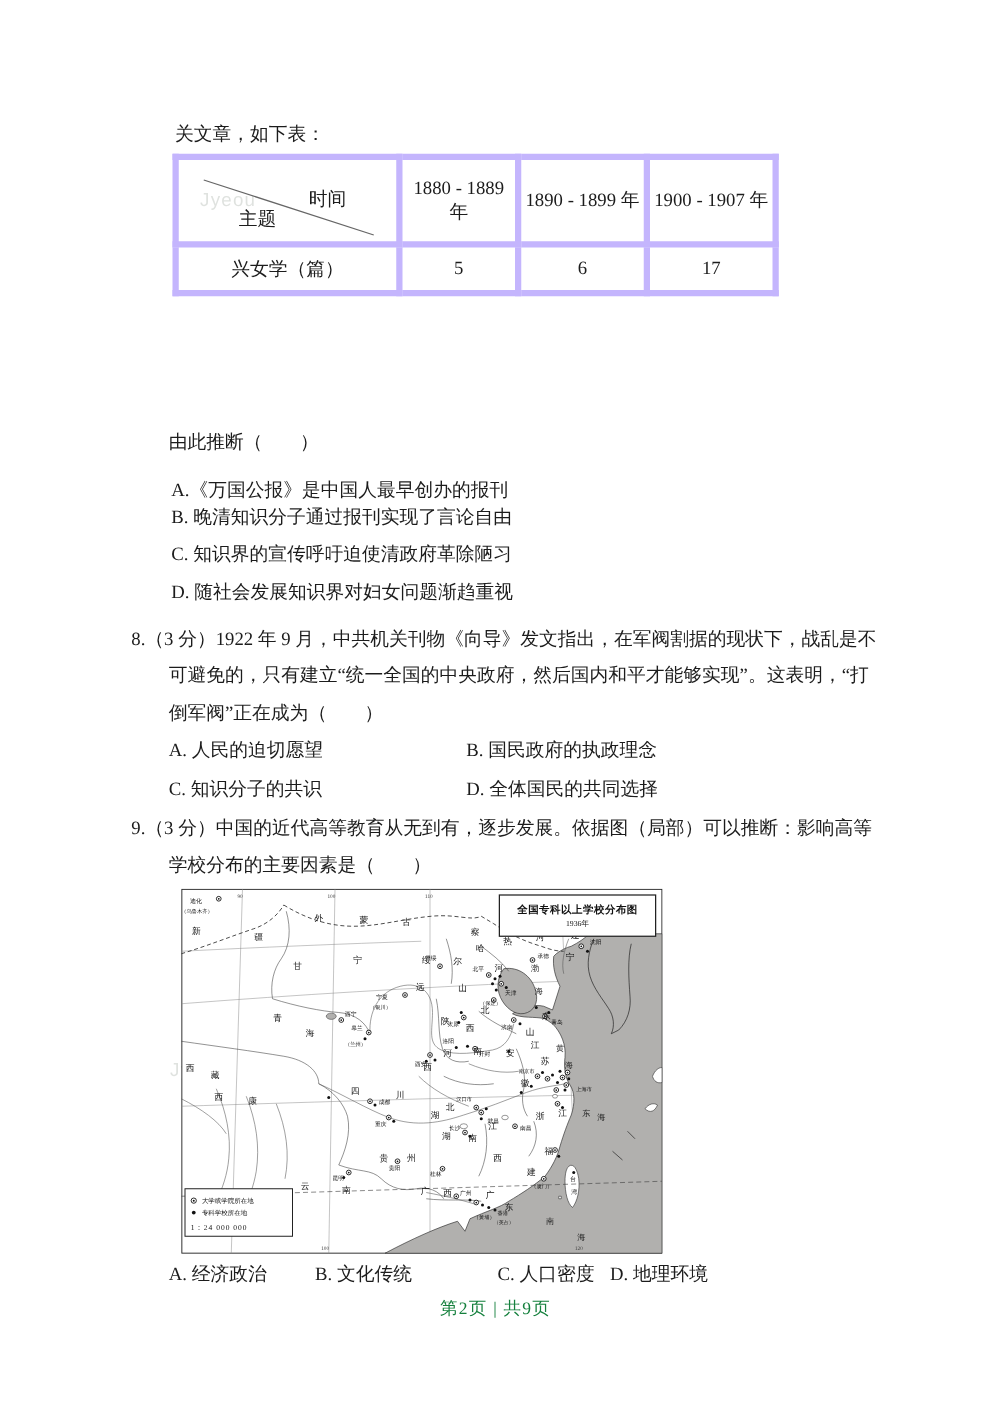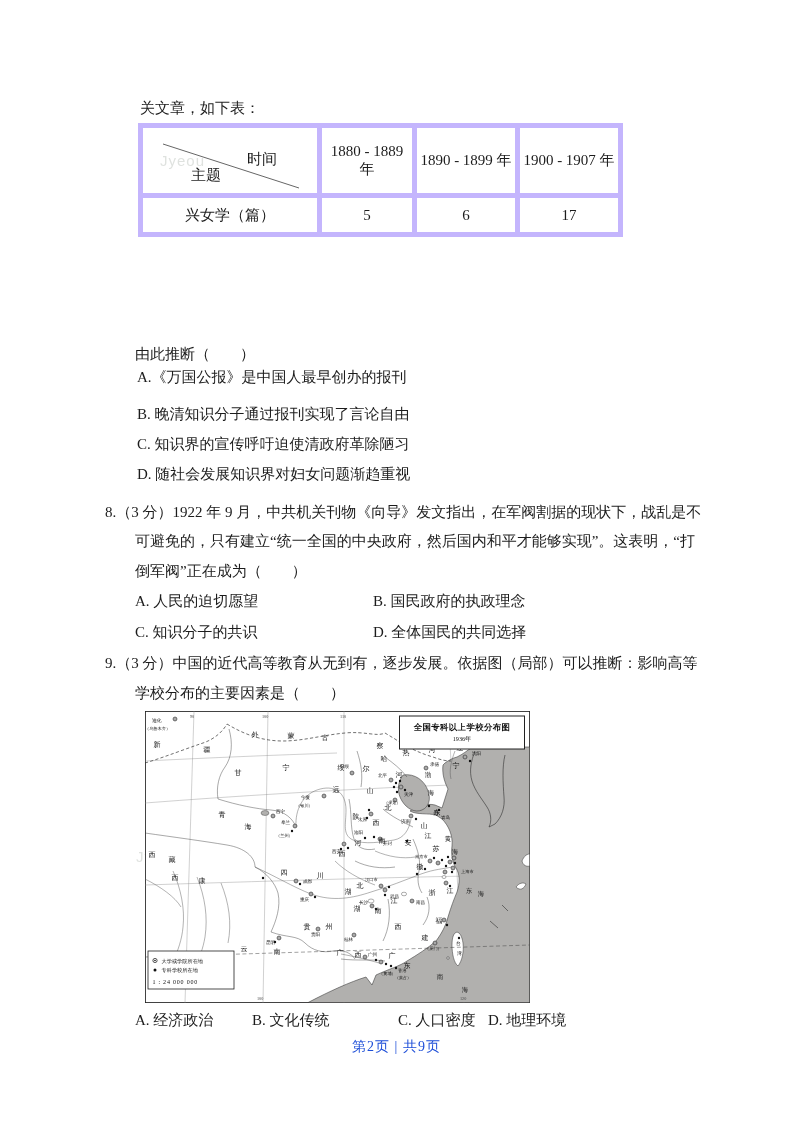--- a/index.html
+++ b/index.html
@@ -11,21 +11,21 @@
       font-size:15px;letter-spacing:1px;pointer-events:none;}
   
   table.qt{border-collapse:collapse;table-layout:fixed;}
   table.qt td{border:5px solid #c4b5fd;text-align:center;vertical-align:middle;
               font-size:15px;padding:0;}
   td.corner{position:relative;}
   td.corner .tlabel{position:absolute;font-size:15px;}
   
   .mapbox{border:0;}
   
-  .footer{left:0;right:0;text-align:center;font-size:14px;color:#1d4ed8;letter-spacing:1px;}
+  .footer{left:0;right:0;text-align:center;font-size:14px;color:#15803d;letter-spacing:1px;}
 </style>
 </head>
 <body>
 
 <div class="wm" style="left:160px;top:152px;">Jyeou</div>
 <div class="wm" style="left:136px;top:848px;">Jyeou</div>
 
 <div class="abs ln" style="left:140px;top:99px;">关文章，如下表：</div>
 
 <table class="qt abs" style="left:138px;top:123px;">
@@ -51,21 +51,21 @@
   <tr style="height:39px">
     <td>兴女学（篇）</td>
     <td>5</td>
     <td>6</td>
     <td>17</td>
   </tr>
 </tbody>
   </table>
 
 <div class="abs ln" style="left:135px;top:345px;">由此推断（　　）</div>
-<div class="abs ln" style="left:137px;top:368px;text-align:right;">A.《万国公报》是中国人最早创办的报刊</div>
+<div class="abs ln" style="left:137px;top:384px;text-align:right;">A.《万国公报》是中国人最早创办的报刊</div>
 <div class="abs ln" style="left:137px;top:405px;">B. 晚清知识分子通过报刊实现了言论自由</div>
 <div class="abs ln" style="left:137px;top:435px;">C. 知识界的宣传呼吁迫使清政府革除陋习</div>
 <div class="abs ln" style="left:137px;top:465px;">D. 随社会发展知识界对妇女问题渐趋重视</div>
 
 <div class="abs ln" style="left:105px;top:503px;">8.（3 分）1922 年 9 月，中共机关刊物《向导》发文指出，在军阀割据的现状下，战乱是不</div>
 <div class="abs ln" style="left:135px;top:532px;">可避免的，只有建立“统一全国的中央政府，然后国内和平才能够实现”。这表明，“打</div>
 <div class="abs ln" style="left:135px;top:562px;text-align:right;">倒军阀”正在成为（　　）</div>
 <div class="abs ln" style="left:135px;top:592px;">A. 人民的迫切愿望</div>
 <div class="abs ln" style="left:373px;top:592px;">B. 国民政府的执政理念</div>
 <div class="abs ln" style="left:135px;top:623px;">C. 知识分子的共识</div>

